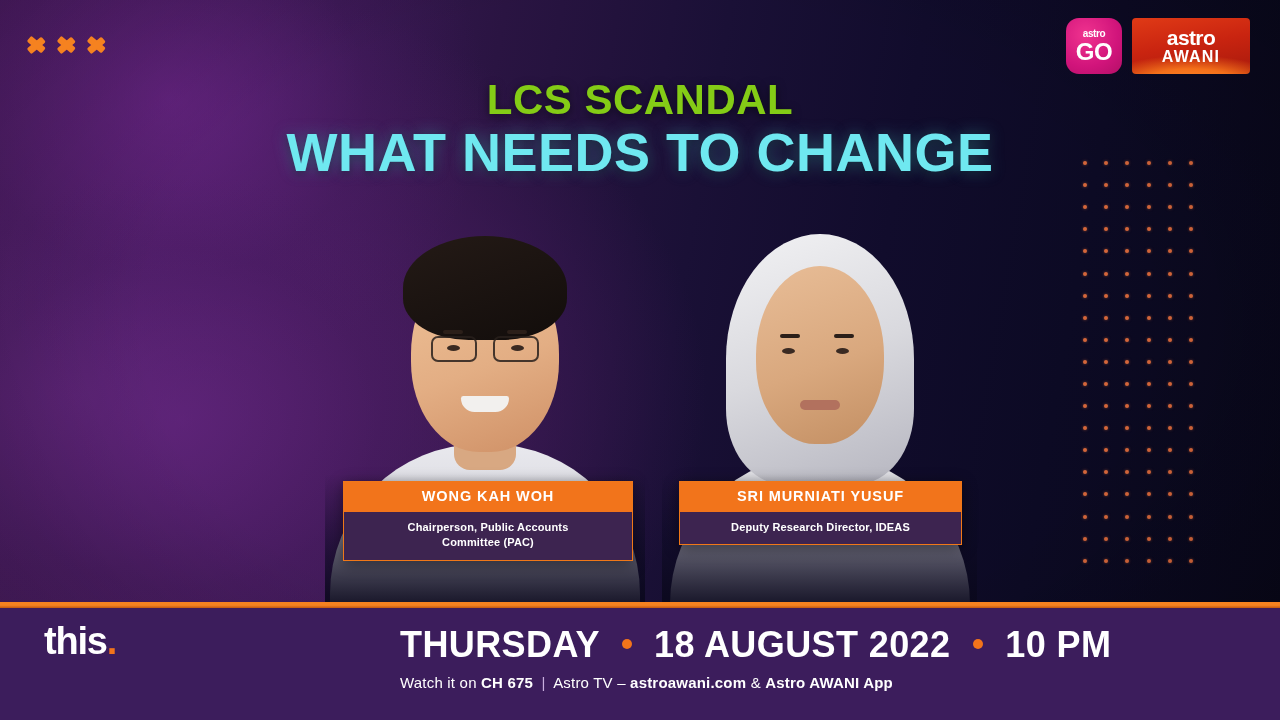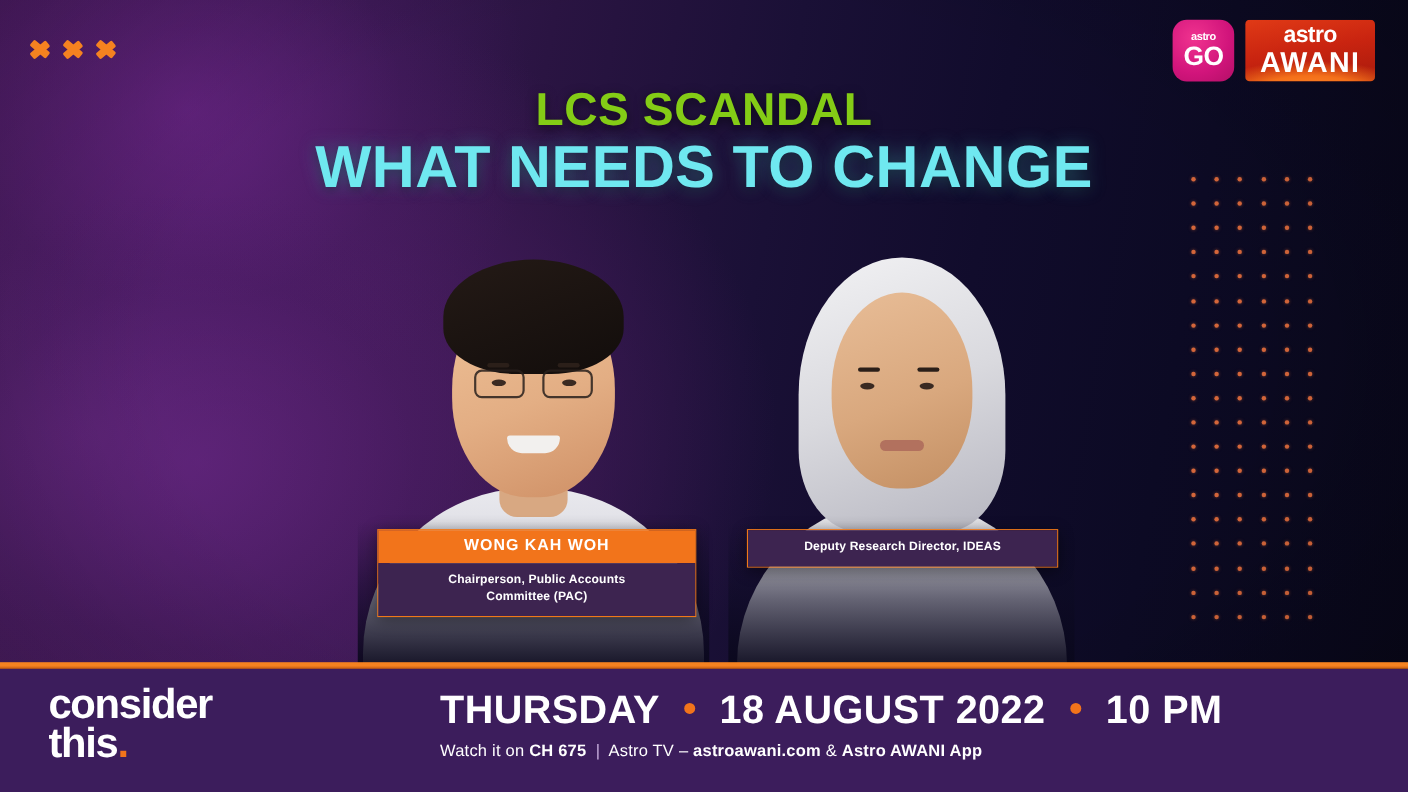--- a/index.html
+++ b/index.html
@@ -133,21 +133,21 @@
     overflow: hidden;
   }
   .astro-awani .a1 {
     color: #ffffff;
     font-size: 21px;
     font-weight: 700;
     letter-spacing: -0.6px;
   }
   .astro-awani .a2 {
     color: #ffffff;
-    font-size: 26px;
+    font-size: 16px;
     font-weight: 700;
     letter-spacing: 1.2px;
   }
 
   
   .title-block {
     position: absolute;
     left: 0; right: 0;
     top: 78px;
     text-align: center;
@@ -546,30 +546,30 @@
 
   </div>
 
   <div class="nameplate left">
     <div class="np-name">WONG KAH WOH</div>
     <div class="np-role">Chairperson, Public Accounts
 Committee (PAC)</div>
   </div>
 
   <div class="nameplate right">
+    <div class="np-name">SRI MURNIATI YUSUF</div>
     <div class="np-role">Deputy Research Director, IDEAS</div>
   </div>
 
   <div class="bg-vignette"></div>
 
   <div class="footer-rule"></div>
   <div class="footer">
 
     <div class="ct-logo">
-      <span class="l1">consider</span>
       <span class="l2"><span>this</span><span class="dot">.</span></span>
     </div>
 
     <div class="foot-main">
       <div class="foot-date">
         <span>THURSDAY</span>
         <span class="sep-dot"></span>
         <span>18 AUGUST 2022</span>
         <span class="sep-dot"></span>
         <span>10 PM</span>

